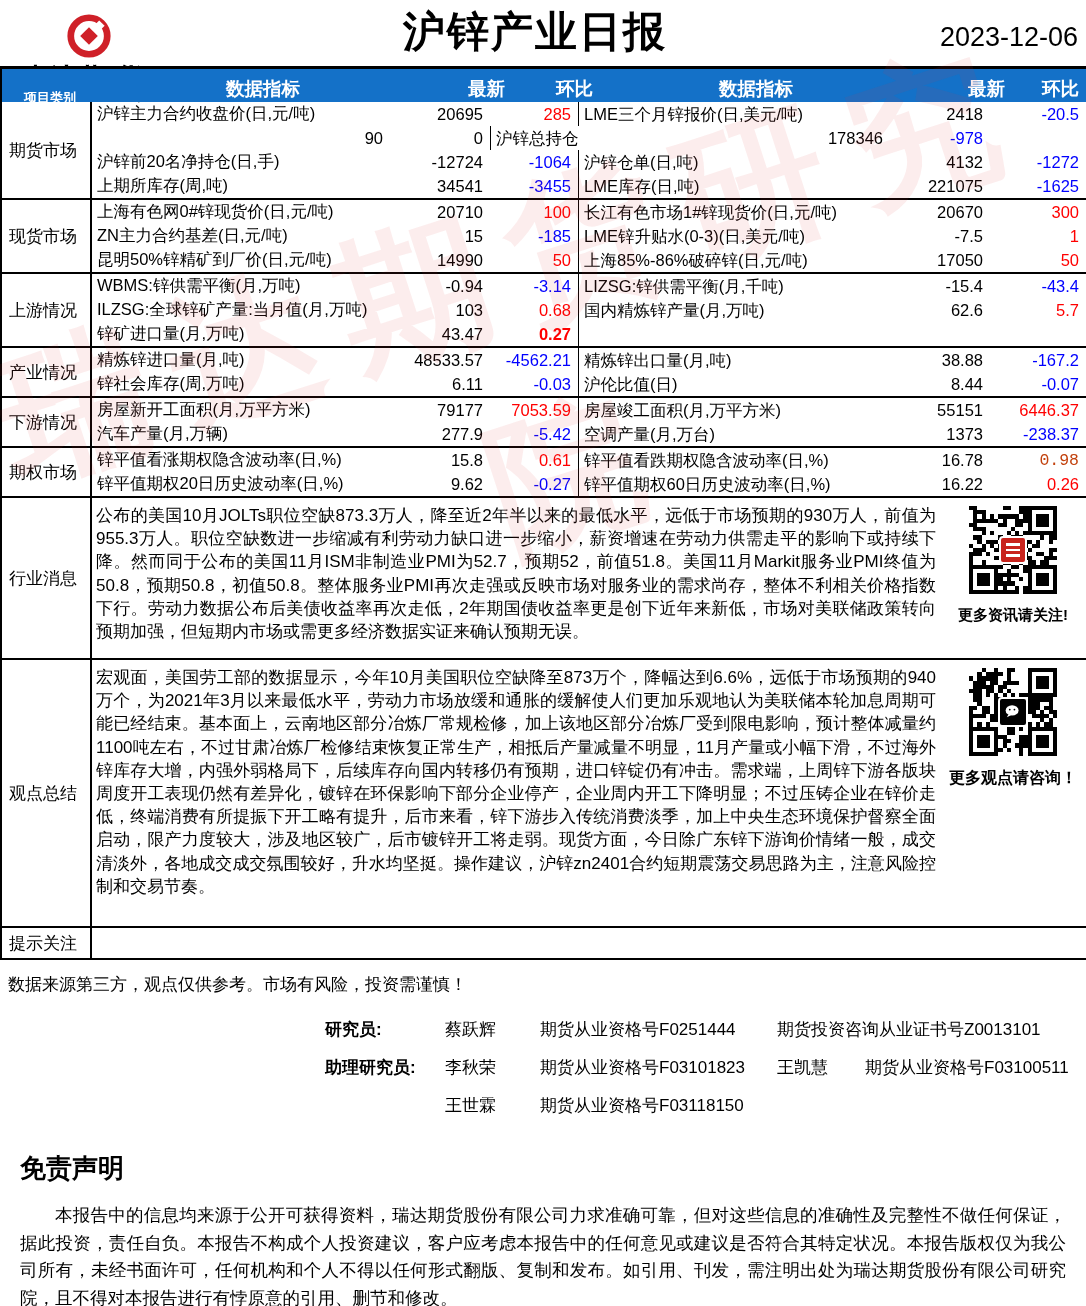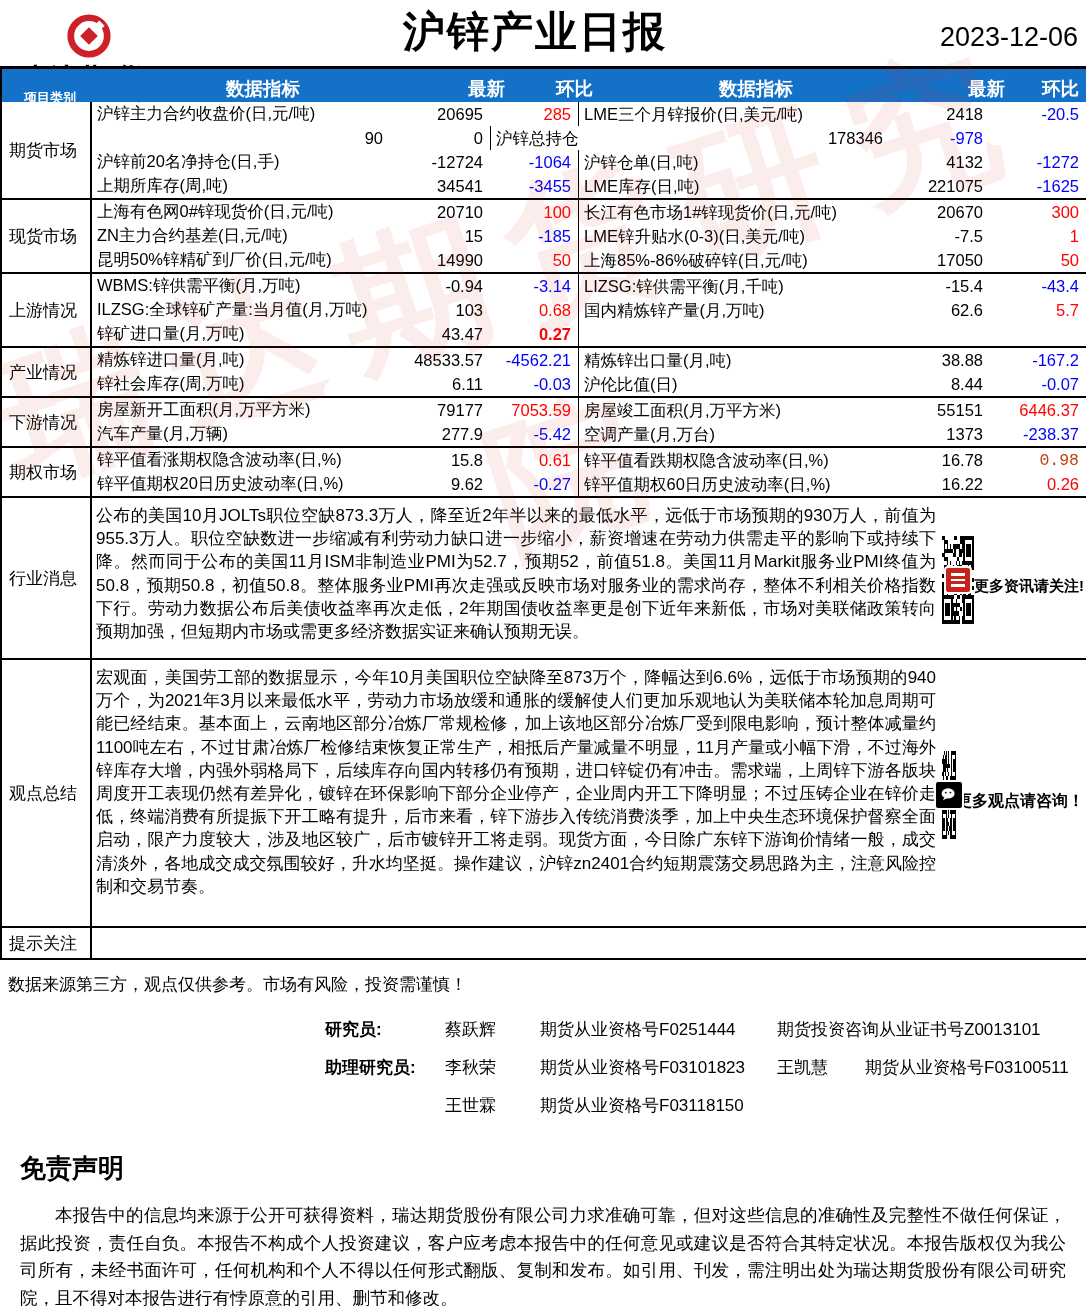--- a/index.html
+++ b/index.html
@@ -35,21 +35,21 @@
   .cell{overflow:hidden;white-space:nowrap;}
   .cell.lab{padding-left:5px;}
   .cell.val,.cell.chg{text-align:right;padding-right:7px;}
   .cell.rsep{border-left:1.5px solid #000;height:24px;line-height:24px;}
 
   
   .txt-sec .content{flex:1;display:flex;padding:4px 2px 4px 0;}
   .para{flex:1;margin:0;padding:2px 6px 2px 4px;font-size:17px;line-height:23.2px;text-align:justify;}
   .news-sec{min-height:160px;}
   .summary-sec{min-height:266px;}
-  .qrcol{width:142px;display:flex;flex-direction:row;align-items:center;padding-top:4px;}
+  .qrcol{width:142px;display:flex;flex-direction:column;align-items:center;padding-top:4px;}
   .qr{position:relative;display:grid;grid-template-columns:repeat(21,1fr);grid-template-rows:repeat(21,1fr);
       width:88px;height:88px;background:#fff;}
   .qc{background:#fff;}
   .qc.on{background:#000;}
   .qr-center{position:absolute;left:50%;top:50%;transform:translate(-50%,-50%);
       display:flex;flex-direction:column;align-items:center;justify-content:center;border-radius:4px;}
   .qr-center.red{width:24px;height:24px;background:#c8241e;border:2px solid #fff;}
   .qr-center.red i{display:block;width:14px;height:2.5px;background:#fff;margin:1.5px 0;}
   .qr-center.blk{width:26px;height:26px;background:#000;border:2px solid #fff;}
   .qr-cap{margin-top:12px;font-size:15px;font-weight:bold;white-space:nowrap;}

